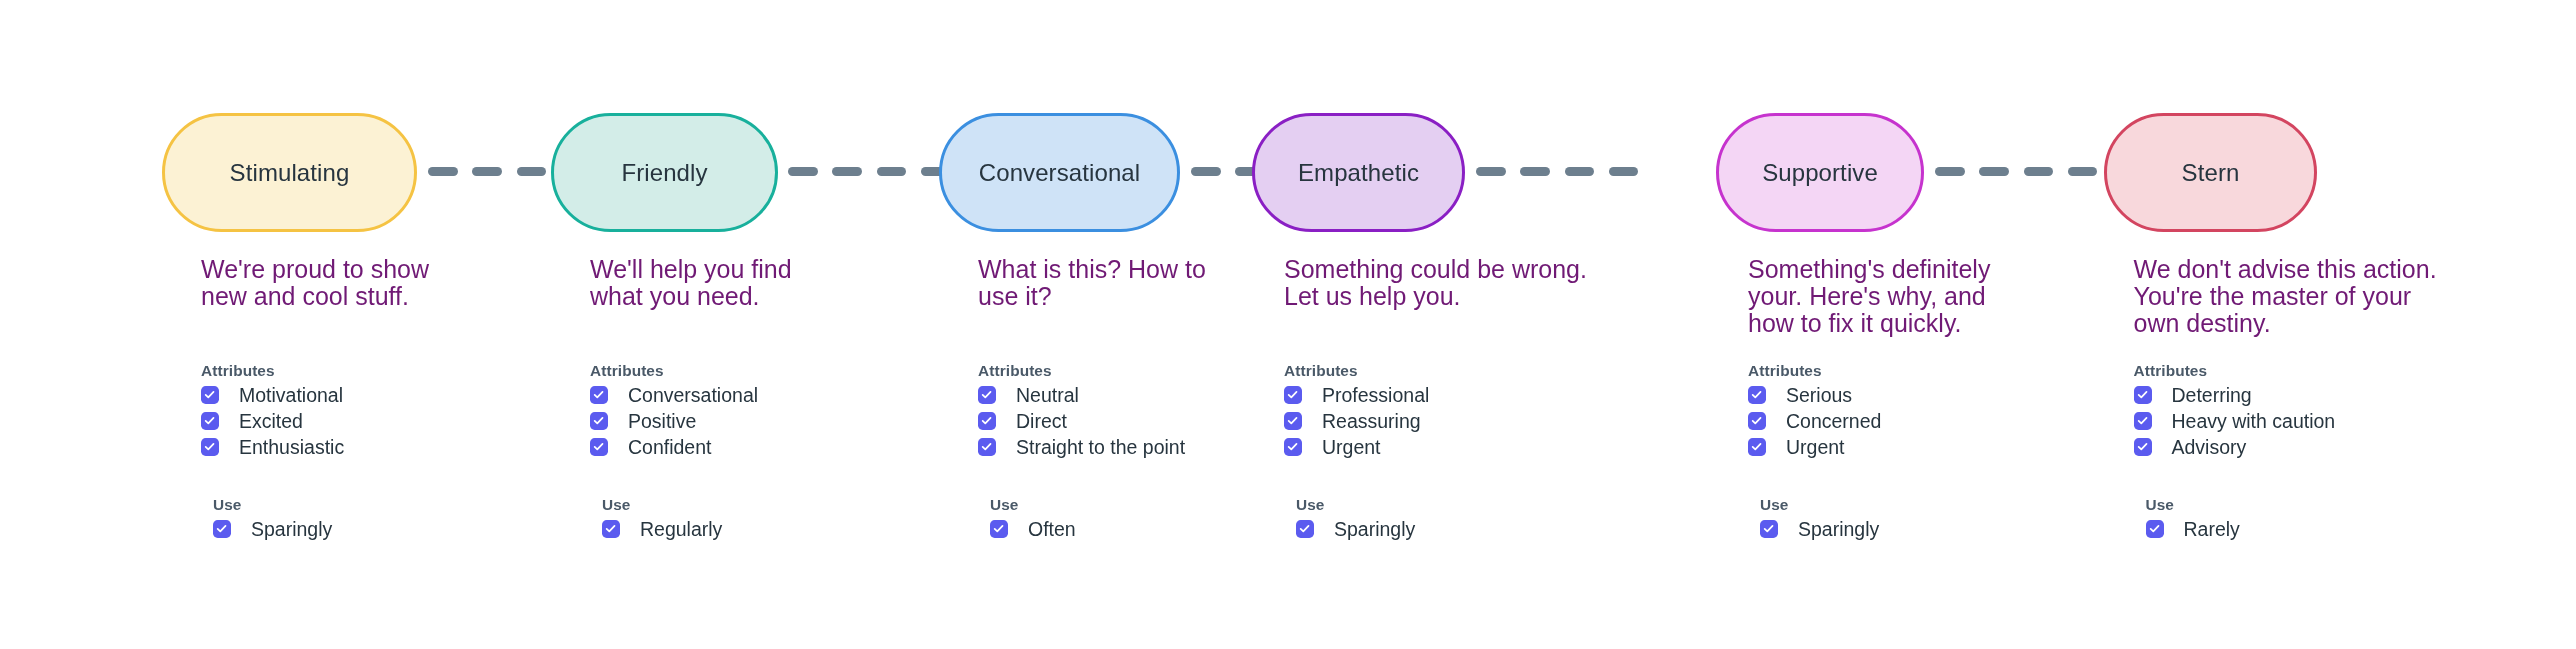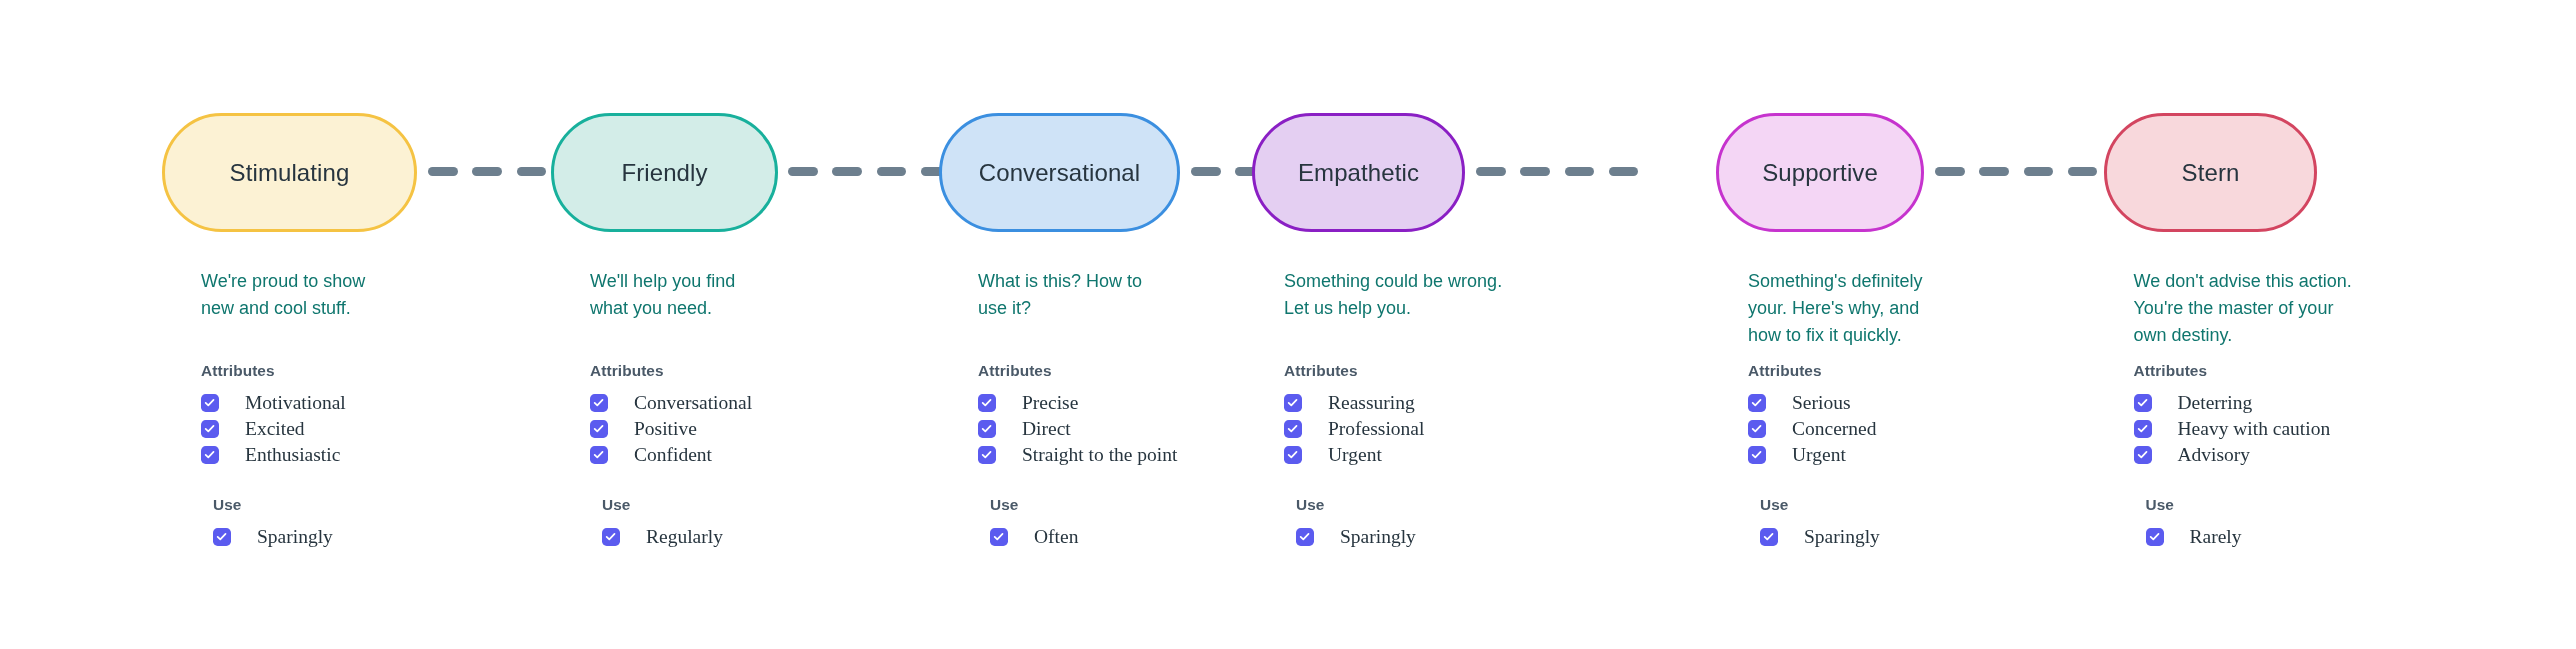--- a/index.html
+++ b/index.html
@@ -42,41 +42,39 @@
   }
   .dash{
     width:29.5px;height:8.7px;border-radius:4.7px;
     background:#6d7f8e;flex:0 0 auto;
   }
 
   
   .desc{
     position:absolute;left:39px;top:256px;
     width:315px;
-    font-size:18px;line-height:27px;
-    color:#0f766e;
+    font-size:25px;line-height:27px;
+    color:#701a75;
     white-space:pre-line;
-    margin-top:12px;
   }
 
   
   .section{position:absolute;left:39px;width:335px;}
   .section.attributes{top:362px;}
   .section.use{top:496px;margin-left:12px;}
   .section-title{
     font-size:15.4px;font-weight:bold;
     color:#4a5968;
     margin:0 0 6px 0;
     letter-spacing:0.1px;
   }
   .check-row{
-    display:flex;align-items:flex-end;
-    gap:26px;
+    display:flex;align-items:flex-start;
+    gap:20px;
     height:26px;
-    font-family:Liberation Serif, serif;
   }
   .checkbox{
     width:18px;height:18px;
     border-radius:4.7px;
     background:#5b5bef;
     flex:0 0 auto;
     display:flex;align-items:center;justify-content:center;
   }
   .checkbox svg{display:block;}
   .check-label{
@@ -204,21 +202,21 @@
       <div class="desc" style="left: 39px;">What is this? How to
 use it?</div>
       <div class="section attributes" style="left: 39px;">
         <div class="section-title">Attributes</div>
         <div class="check-row">
           <div class="checkbox">
             <svg width="11.4" height="11.4" viewBox="0 0 17 17">
               <path d="M2.5 8.8 L6.4 12.4 L14.2 4.3" stroke="#ffffff" stroke-width="2.6" stroke-linecap="round" stroke-linejoin="round" fill="none"></path>
             </svg>
           </div>
-          <span class="check-label">Precise</span>
+          <span class="check-label">Neutral</span>
         </div>
         <div class="check-row">
           <div class="checkbox">
             <svg width="11.4" height="11.4" viewBox="0 0 17 17">
               <path d="M2.5 8.8 L6.4 12.4 L14.2 4.3" stroke="#ffffff" stroke-width="2.6" stroke-linecap="round" stroke-linejoin="round" fill="none"></path>
             </svg>
           </div>
           <span class="check-label">Direct</span>
         </div>
         <div class="check-row">
@@ -255,29 +253,29 @@
       <div class="desc" style="left: 32px;">Something could be wrong.
 Let us help you.</div>
       <div class="section attributes" style="left: 32px;">
         <div class="section-title">Attributes</div>
         <div class="check-row">
           <div class="checkbox">
             <svg width="11.4" height="11.4" viewBox="0 0 17 17">
               <path d="M2.5 8.8 L6.4 12.4 L14.2 4.3" stroke="#ffffff" stroke-width="2.6" stroke-linecap="round" stroke-linejoin="round" fill="none"></path>
             </svg>
           </div>
+          <span class="check-label">Professional</span>
+        </div>
+        <div class="check-row">
+          <div class="checkbox">
+            <svg width="11.4" height="11.4" viewBox="0 0 17 17">
+              <path d="M2.5 8.8 L6.4 12.4 L14.2 4.3" stroke="#ffffff" stroke-width="2.6" stroke-linecap="round" stroke-linejoin="round" fill="none"></path>
+            </svg>
+          </div>
           <span class="check-label">Reassuring</span>
-        </div>
-        <div class="check-row">
-          <div class="checkbox">
-            <svg width="11.4" height="11.4" viewBox="0 0 17 17">
-              <path d="M2.5 8.8 L6.4 12.4 L14.2 4.3" stroke="#ffffff" stroke-width="2.6" stroke-linecap="round" stroke-linejoin="round" fill="none"></path>
-            </svg>
-          </div>
-          <span class="check-label">Professional</span>
         </div>
         <div class="check-row">
           <div class="checkbox">
             <svg width="11.4" height="11.4" viewBox="0 0 17 17">
               <path d="M2.5 8.8 L6.4 12.4 L14.2 4.3" stroke="#ffffff" stroke-width="2.6" stroke-linecap="round" stroke-linejoin="round" fill="none"></path>
             </svg>
           </div>
           <span class="check-label">Urgent</span>
         </div>
       </div>

